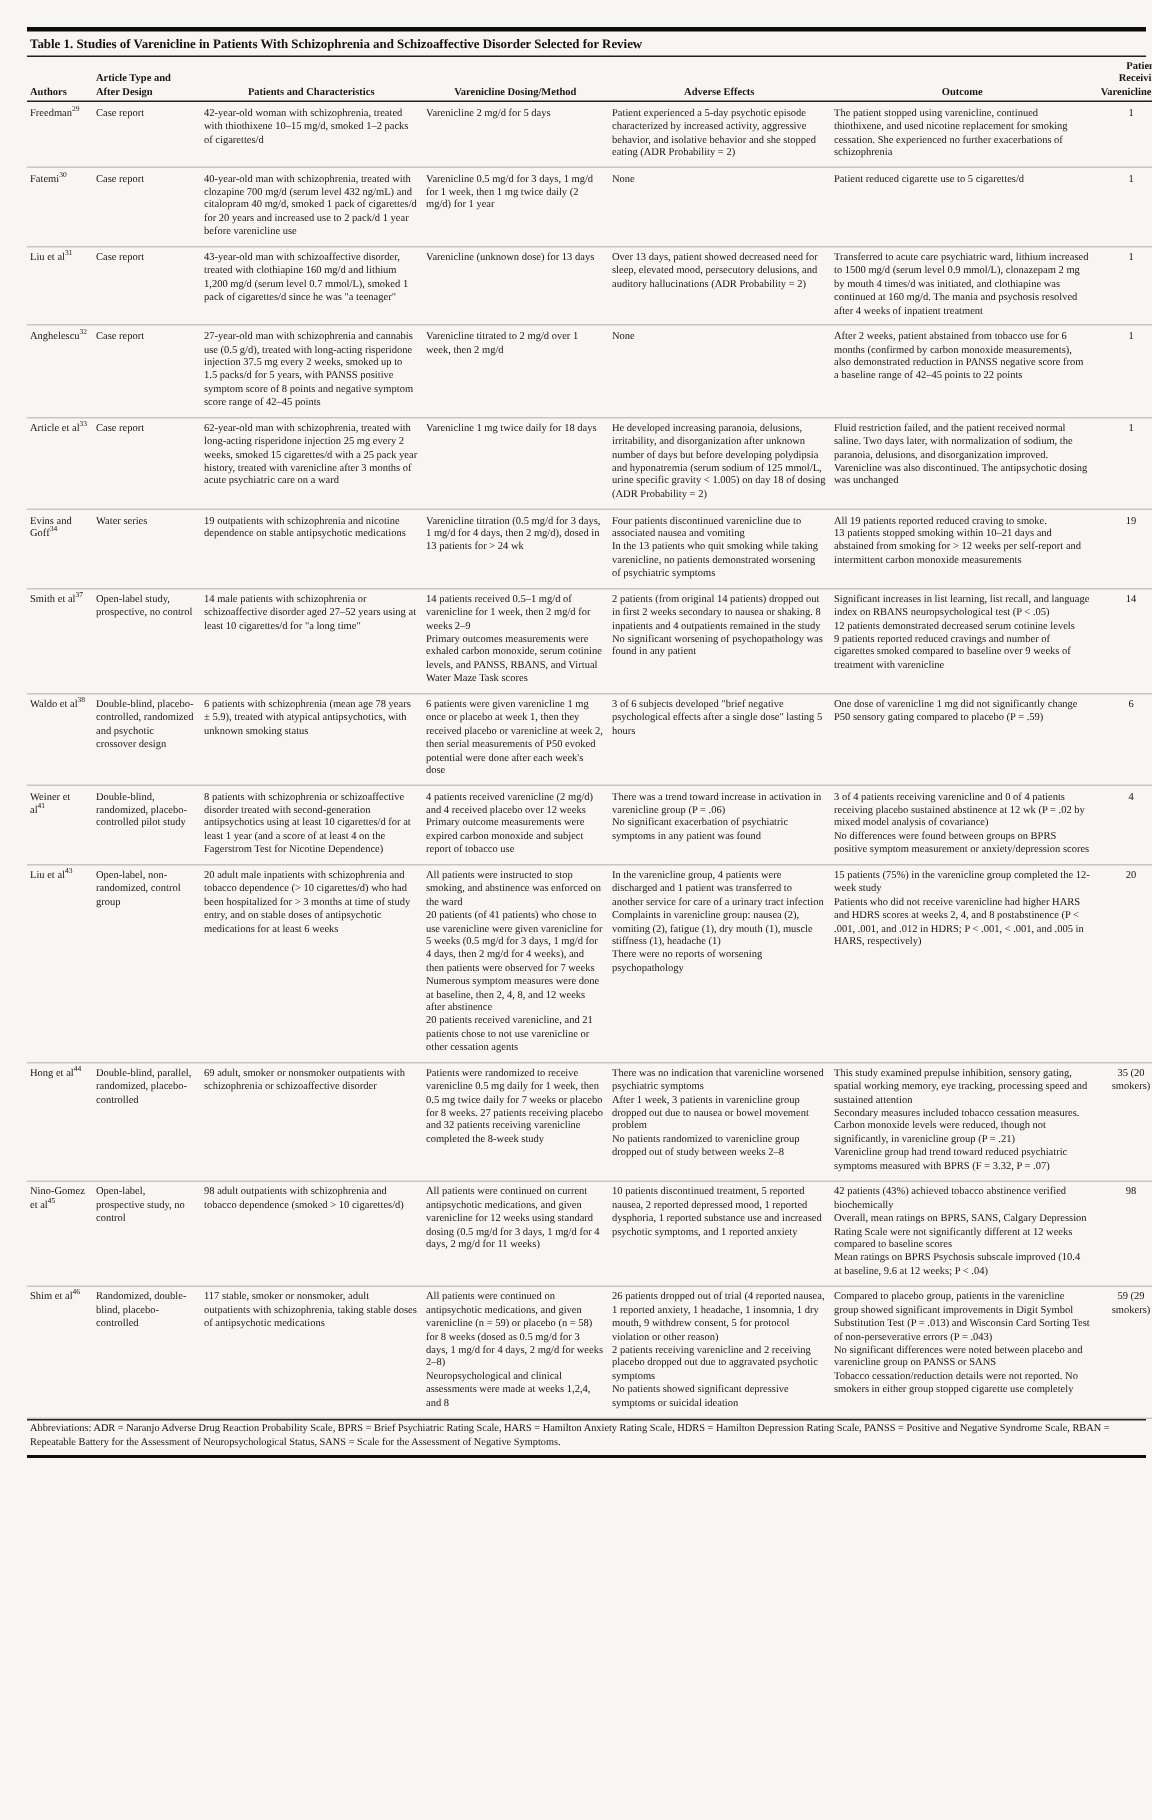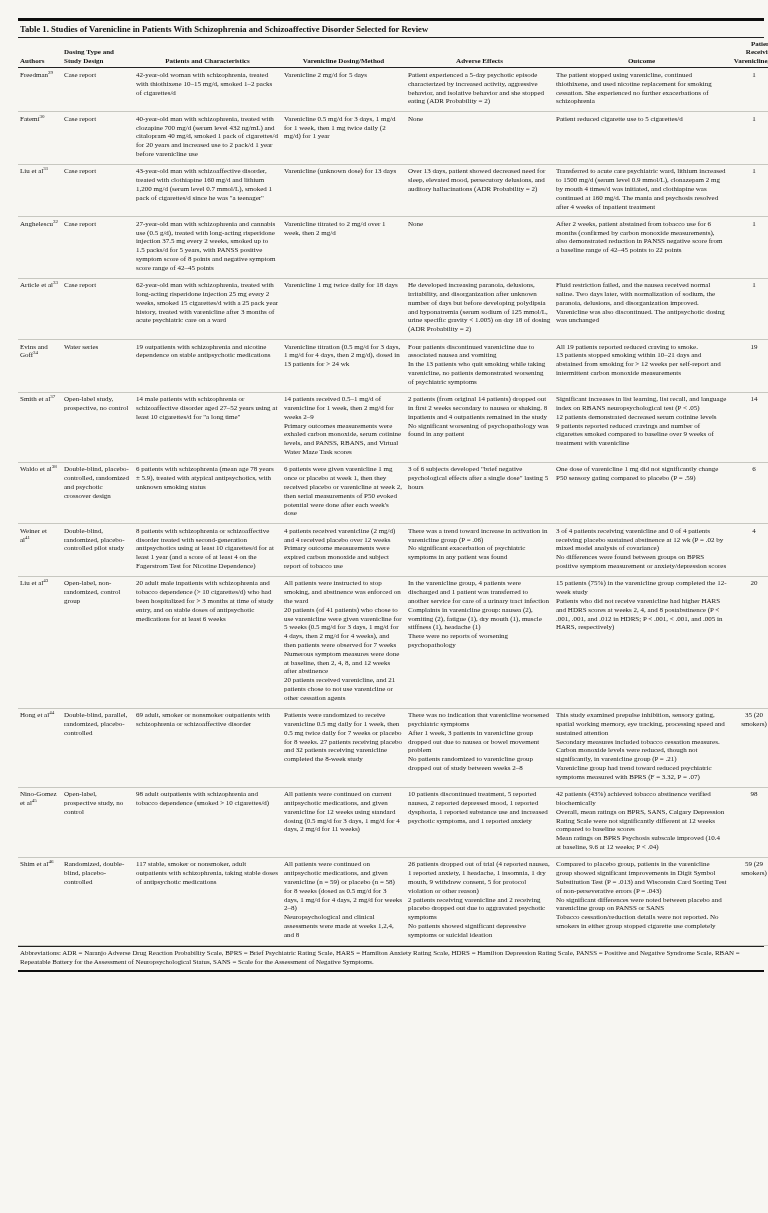--- a/index.html
+++ b/index.html
@@ -68,21 +68,21 @@
           <col style="width:72px">
           <col style="width:148px">
         <col style="width:124px">
           <col style="width:148px">
           <col style="width:176px">
         <col style="width:48px">
       </colgroup>
       <thead>
         <tr>
           <th class="h-authors">Authors</th>
-          <th class="h-design">Dosing Type and Study Design</th>
+          <th class="h-design">Article Type and After Design</th>
           <th class="h-patients">Patients and Characteristics</th>
           <th class="h-dosing">Varenicline Dosing/Method</th>
           <th class="h-adverse">Adverse Effects</th>
           <th class="h-outcome">Outcome</th>
           <th class="h-n">Patients Receiving Varenicline, n</th>
         </tr>
       </thead>
       <tbody>
           <tr>
             <td class="col-author"><span>Freedman</span><sup>29</sup></td>
@@ -119,21 +119,21 @@
             <td class="col-adverse">None</td>
             <td class="col-outcome">After 2 weeks, patient abstained from tobacco use for 6 months (confirmed by carbon monoxide measurements), also demonstrated reduction in PANSS negative score from a baseline range of 42–45 points to 22 points</td>
             <td class="col-n">1</td>
           </tr>
           <tr>
             <td class="col-author"><span>Article et al</span><sup>33</sup></td>
             <td class="col-design">Case report</td>
             <td class="col-patients">62-year-old man with schizophrenia, treated with long-acting risperidone injection 25 mg every 2 weeks, smoked 15 cigarettes/d with a 25 pack year history, treated with varenicline after 3 months of acute psychiatric care on a ward</td>
             <td class="col-dosing">Varenicline 1 mg twice daily for 18 days</td>
             <td class="col-adverse">He developed increasing paranoia, delusions, irritability, and disorganization after unknown number of days but before developing polydipsia and hyponatremia (serum sodium of 125 mmol/L, urine specific gravity &lt; 1.005) on day 18 of dosing (ADR Probability = 2)</td>
-            <td class="col-outcome">Fluid restriction failed, and the nausea received normal saline. Two days later, with normalization of sodium, the paranoia, delusions, and disorganization improved. Varenicline was also discontinued. The antipsychotic dosing was unchanged</td>
+            <td class="col-outcome">Fluid restriction failed, and the patient received normal saline. Two days later, with normalization of sodium, the paranoia, delusions, and disorganization improved. Varenicline was also discontinued. The antipsychotic dosing was unchanged</td>
             <td class="col-n">1</td>
           </tr>
           <tr>
             <td class="col-author"><span>Evins and Goff</span><sup>34</sup></td>
             <td class="col-design">Water series</td>
             <td class="col-patients">19 outpatients with schizophrenia and nicotine dependence on stable antipsychotic medications</td>
             <td class="col-dosing">Varenicline titration (0.5 mg/d for 3 days, 1 mg/d for 4 days, then 2 mg/d), dosed in 13 patients for &gt; 24 wk</td>
             <td class="col-adverse">Four patients discontinued varenicline due to associated nausea and vomiting
 In the 13 patients who quit smoking while taking varenicline, no patients demonstrated worsening of psychiatric symptoms</td>
             <td class="col-outcome">All 19 patients reported reduced craving to smoke.

